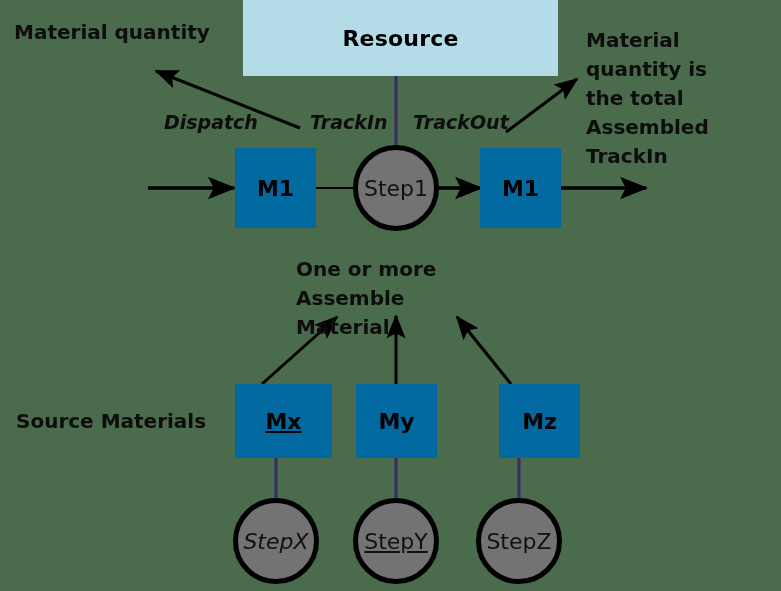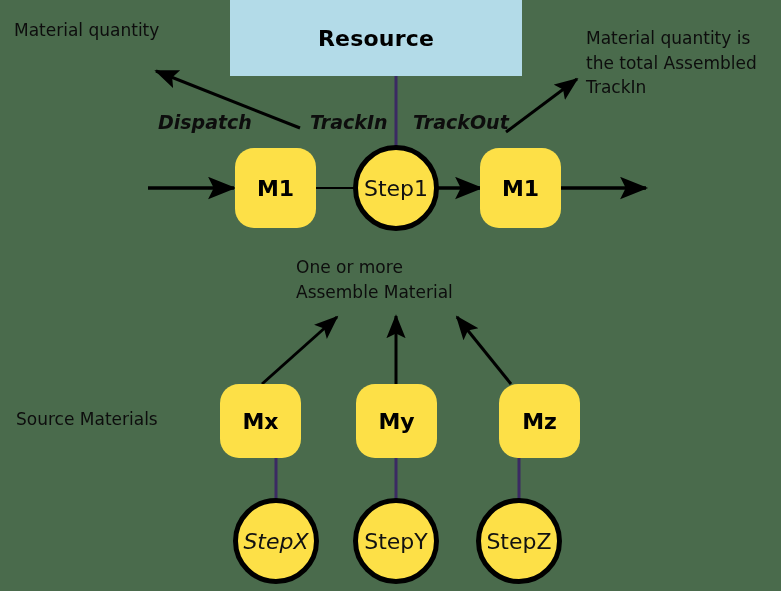--- a/index.html
+++ b/index.html
@@ -37,43 +37,42 @@
     text-align: center;
   }
   .resource-box {
     background: #b3dbe8;
     font-weight: bold;
     font-size: 22px;
     color: #000;
     letter-spacing: .2px;
   }
   .mat-box {
-    background: #fde047;
+    background: #0369a1;
     font-weight: bold;
     font-size: 22px;
     color: #000;
-    border-radius: 19px;
   }
   .step-circle {
-    background: #fde047;
+    background: #737373;
     border: 5px solid #000;
     border-radius: 50%;
     font-size: 22px;
     font-weight: normal;
     color: #111;
     align-items: center;
   }
 
   
   .note {
     position: absolute;
     color: #0d0d0d;
-    font-size: 17px;
+    font-size: 20px;
     line-height: 1.45;
-    font-weight: 400;
+    font-weight: 700;
   }
   .note-center { text-align: left; }
   .note-left   { text-align: left; }
   .edge-label {
     position: absolute;
     color: #0d0d0d;
     font-size: 19px;
     font-style: italic;
     font-weight: 600;
     white-space: nowrap;
@@ -104,61 +103,61 @@
 
     <line x1="262" y1="384" x2="337" y2="317" stroke="#000" stroke-width="3" marker-end="url(#arrowBlack)"></line>
     <line x1="396" y1="384" x2="396" y2="316" stroke="#000" stroke-width="3" marker-end="url(#arrowBlack)"></line>
     <line x1="511" y1="384" x2="457" y2="317" stroke="#000" stroke-width="3" marker-end="url(#arrowBlack)"></line>
 
     <line x1="276" y1="458" x2="276" y2="502" stroke="#3b2a63" stroke-width="3"></line>
     <line x1="396" y1="458" x2="396" y2="502" stroke="#3b2a63" stroke-width="3"></line>
     <line x1="519" y1="458" x2="519" y2="502" stroke="#3b2a63" stroke-width="3"></line>
   </svg>
 
-  <div class="node resource-box" style="left:230px; top:0px; width:292px; height:76px;">
+  <div class="node resource-box" style="left:243px; top:0px; width:315px; height:76px;">
     <span>Resource</span>
   </div>
 
   <div class="node mat-box" style="left:235px; top:148px; width:81px; height:80px;">
     <span>M1</span>
   </div>
 
   <div class="node step-circle" style="left:353px; top:145px; width:86px; height:86px;">
     <span>Step1</span>
   </div>
 
   <div class="node mat-box" style="left:480px; top:148px; width:81px; height:80px;">
     <span>M1</span>
   </div>
 
-  <div class="node mat-box" style="left:220px; top:384px; width:81px; height:74px;">
+  <div class="node mat-box" style="left:235px; top:384px; width:97px; height:74px;text-decoration:underline;">
     <span>Mx</span>
   </div>
 
   <div class="node mat-box" style="left:356px; top:384px; width:81px; height:74px;justify-content:center;">
     <span>My</span>
   </div>
 
   <div class="node mat-box" style="left:479px; top:384px; width:81px; height:74px;margin-left:20px;">
     <span>Mz</span>
   </div>
 
   <div class="node step-circle" style="left:233px; top:498px; width:86px; height:86px;font-style:italic;">
     <span>StepX</span>
   </div>
 
-  <div class="node step-circle" style="left:353px; top:498px; width:86px; height:86px;">
+  <div class="node step-circle" style="left:353px; top:498px; width:86px; height:86px;text-decoration:underline;">
     <span>StepY</span>
   </div>
 
   <div class="node step-circle" style="left:476px; top:498px; width:86px; height:86px;">
     <span>StepZ</span>
   </div>
 
-  <div class="edge-label" style="left:158px; top:111px;">
+  <div class="edge-label" style="left:164px; top:111px;">
     <span>Dispatch</span>
   </div>
   <div class="edge-label" style="left:310px; top:111px;">
     <span>TrackIn</span>
   </div>
   <div class="edge-label" style="left:413px; top:111px;">
     <span>TrackOut</span>
   </div>
 
   <div class="note note-left" style="left:14px; top:18px; width:210px;">

